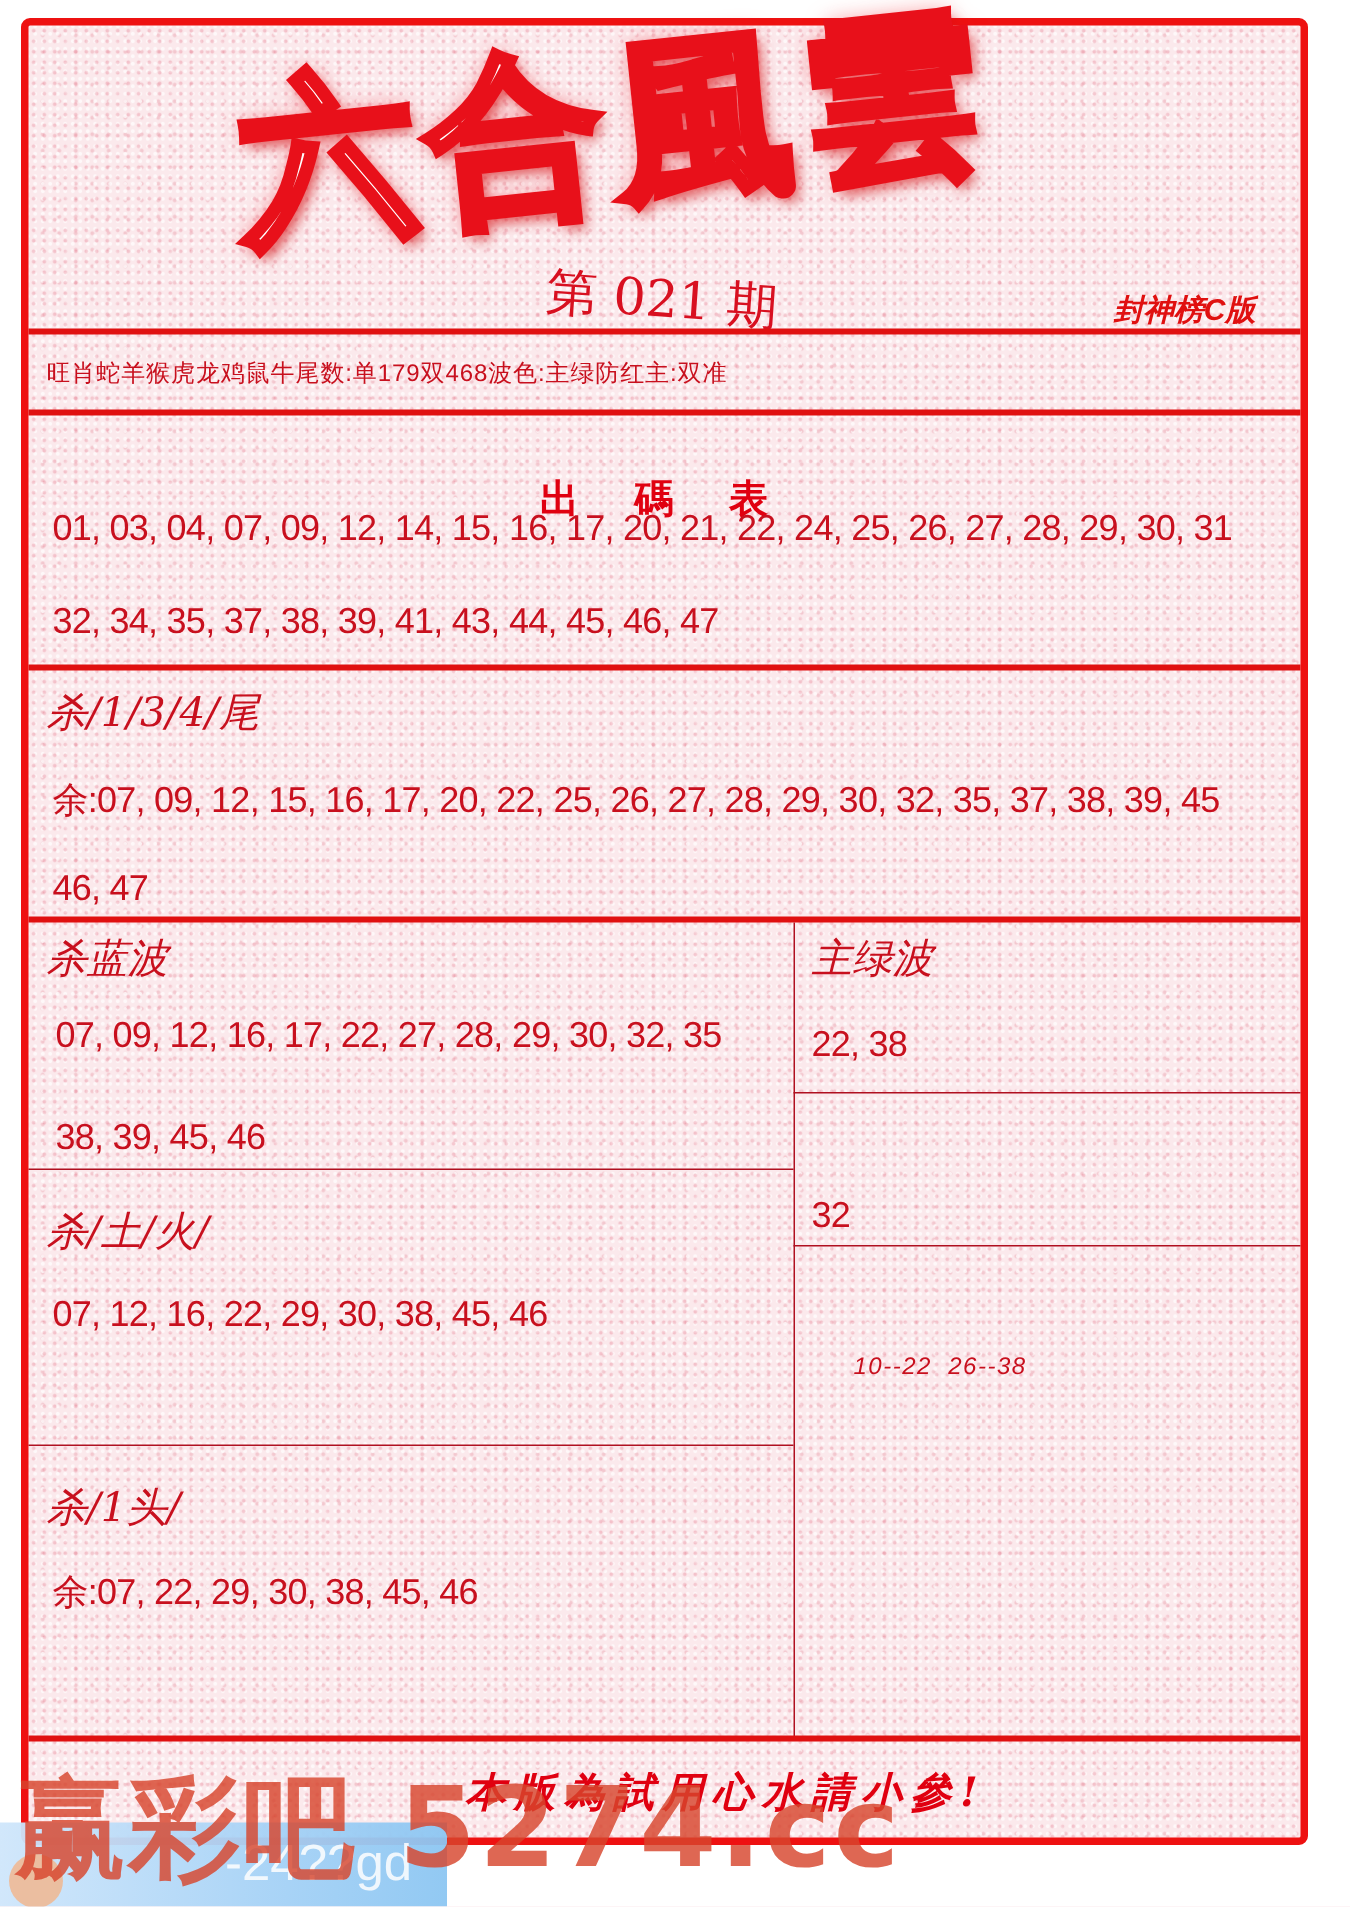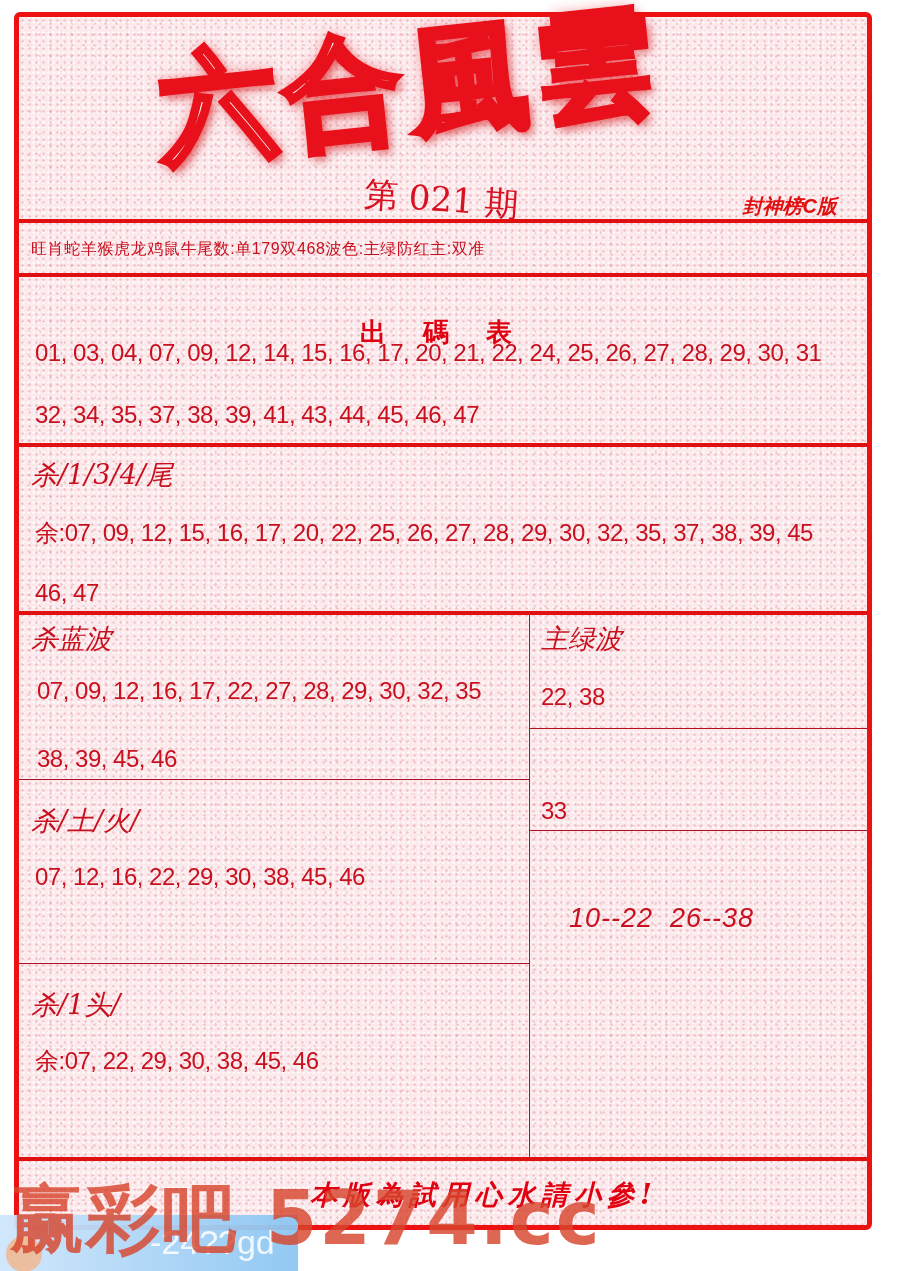--- a/index.html
+++ b/index.html
@@ -46,21 +46,21 @@
     letter-spacing: 0.6px; white-space: nowrap;
   }
   .center-title {
     position: absolute; left: 0; right: 0; text-align: center; top: 270px;
     font-family: "DejaVu Serif", serif; font-weight: bold; font-size: 26px; letter-spacing: 14px;
     color: #e00010;
     margin-top: 28px;
   }
   .nums { position: absolute; font-size: 24px; color: #c8101e; letter-spacing: -0.5px; white-space: nowrap; }
   .sec-title { position: absolute; font-family: "DejaVu Serif", serif; font-size: 27px; color: #c8101e; font-style: italic; white-space: nowrap; }
-  .range { position: absolute; font-size: 27px; font-style: italic; color: #c8101e; letter-spacing: 1px; white-space: pre; }
+  .range { position: absolute; font-size: 16px; font-style: italic; color: #c8101e; letter-spacing: 1px; white-space: pre; }
   .footer {
     position: absolute; left: 0; right: 0; top: 1160px; text-align: center;
     font-family: "DejaVu Serif", serif; font-weight: bold; font-size: 27px; color: #e00010;
     letter-spacing: 6px; padding-left: 82px; font-style: italic;
   }
   
   .badge {
     position: absolute; left: 0; top: 1215px; width: 298px; height: 56px;
     background: linear-gradient(90deg, #cfe6fb 0%, #a6d2f6 60%, #8cc6f2 100%);
     opacity: 0.95;
@@ -102,21 +102,21 @@
   <div class="thin-h" style="left:510px; right:0; top:711px"></div>
   <div class="thin-h" style="left:510px; right:0; top:813px"></div>
 
   <div class="sec-title" style="left:12px; top:604px">杀蓝波</div>
   <div class="nums" style="left:18px; top:660px">07, 09, 12, 16, 17, 22, 27, 28, 29, 30, 32, 35</div>
   <div class="nums" style="left:18px; top:728px">38, 39, 45, 46</div>
 
   <div class="sec-title" style="left:522px; top:604px">主绿波</div>
   <div class="nums" style="left:522px; top:666px">22, 38</div>
 
-  <div class="nums" style="left:522px; top:780px">33</div>
+  <div class="nums" style="left:522px; top:780px">32</div>
 
   <div class="sec-title" style="left:12px; top:786px">杀/土/火/</div>
   <div class="nums" style="left:16px; top:846px">07, 12, 16, 22, 29, 30, 38, 45, 46</div>
 
   <div class="range" style="left:550px; top:886px">10--22  26--38</div>
 
   <div class="sec-title" style="left:12px; top:970px">杀/1头/</div>
   <div class="nums" style="left:16px; top:1028px">余:07, 22, 29, 30, 38, 45, 46</div>
 
   <div class="thick-line" style="top:1140px"></div>

